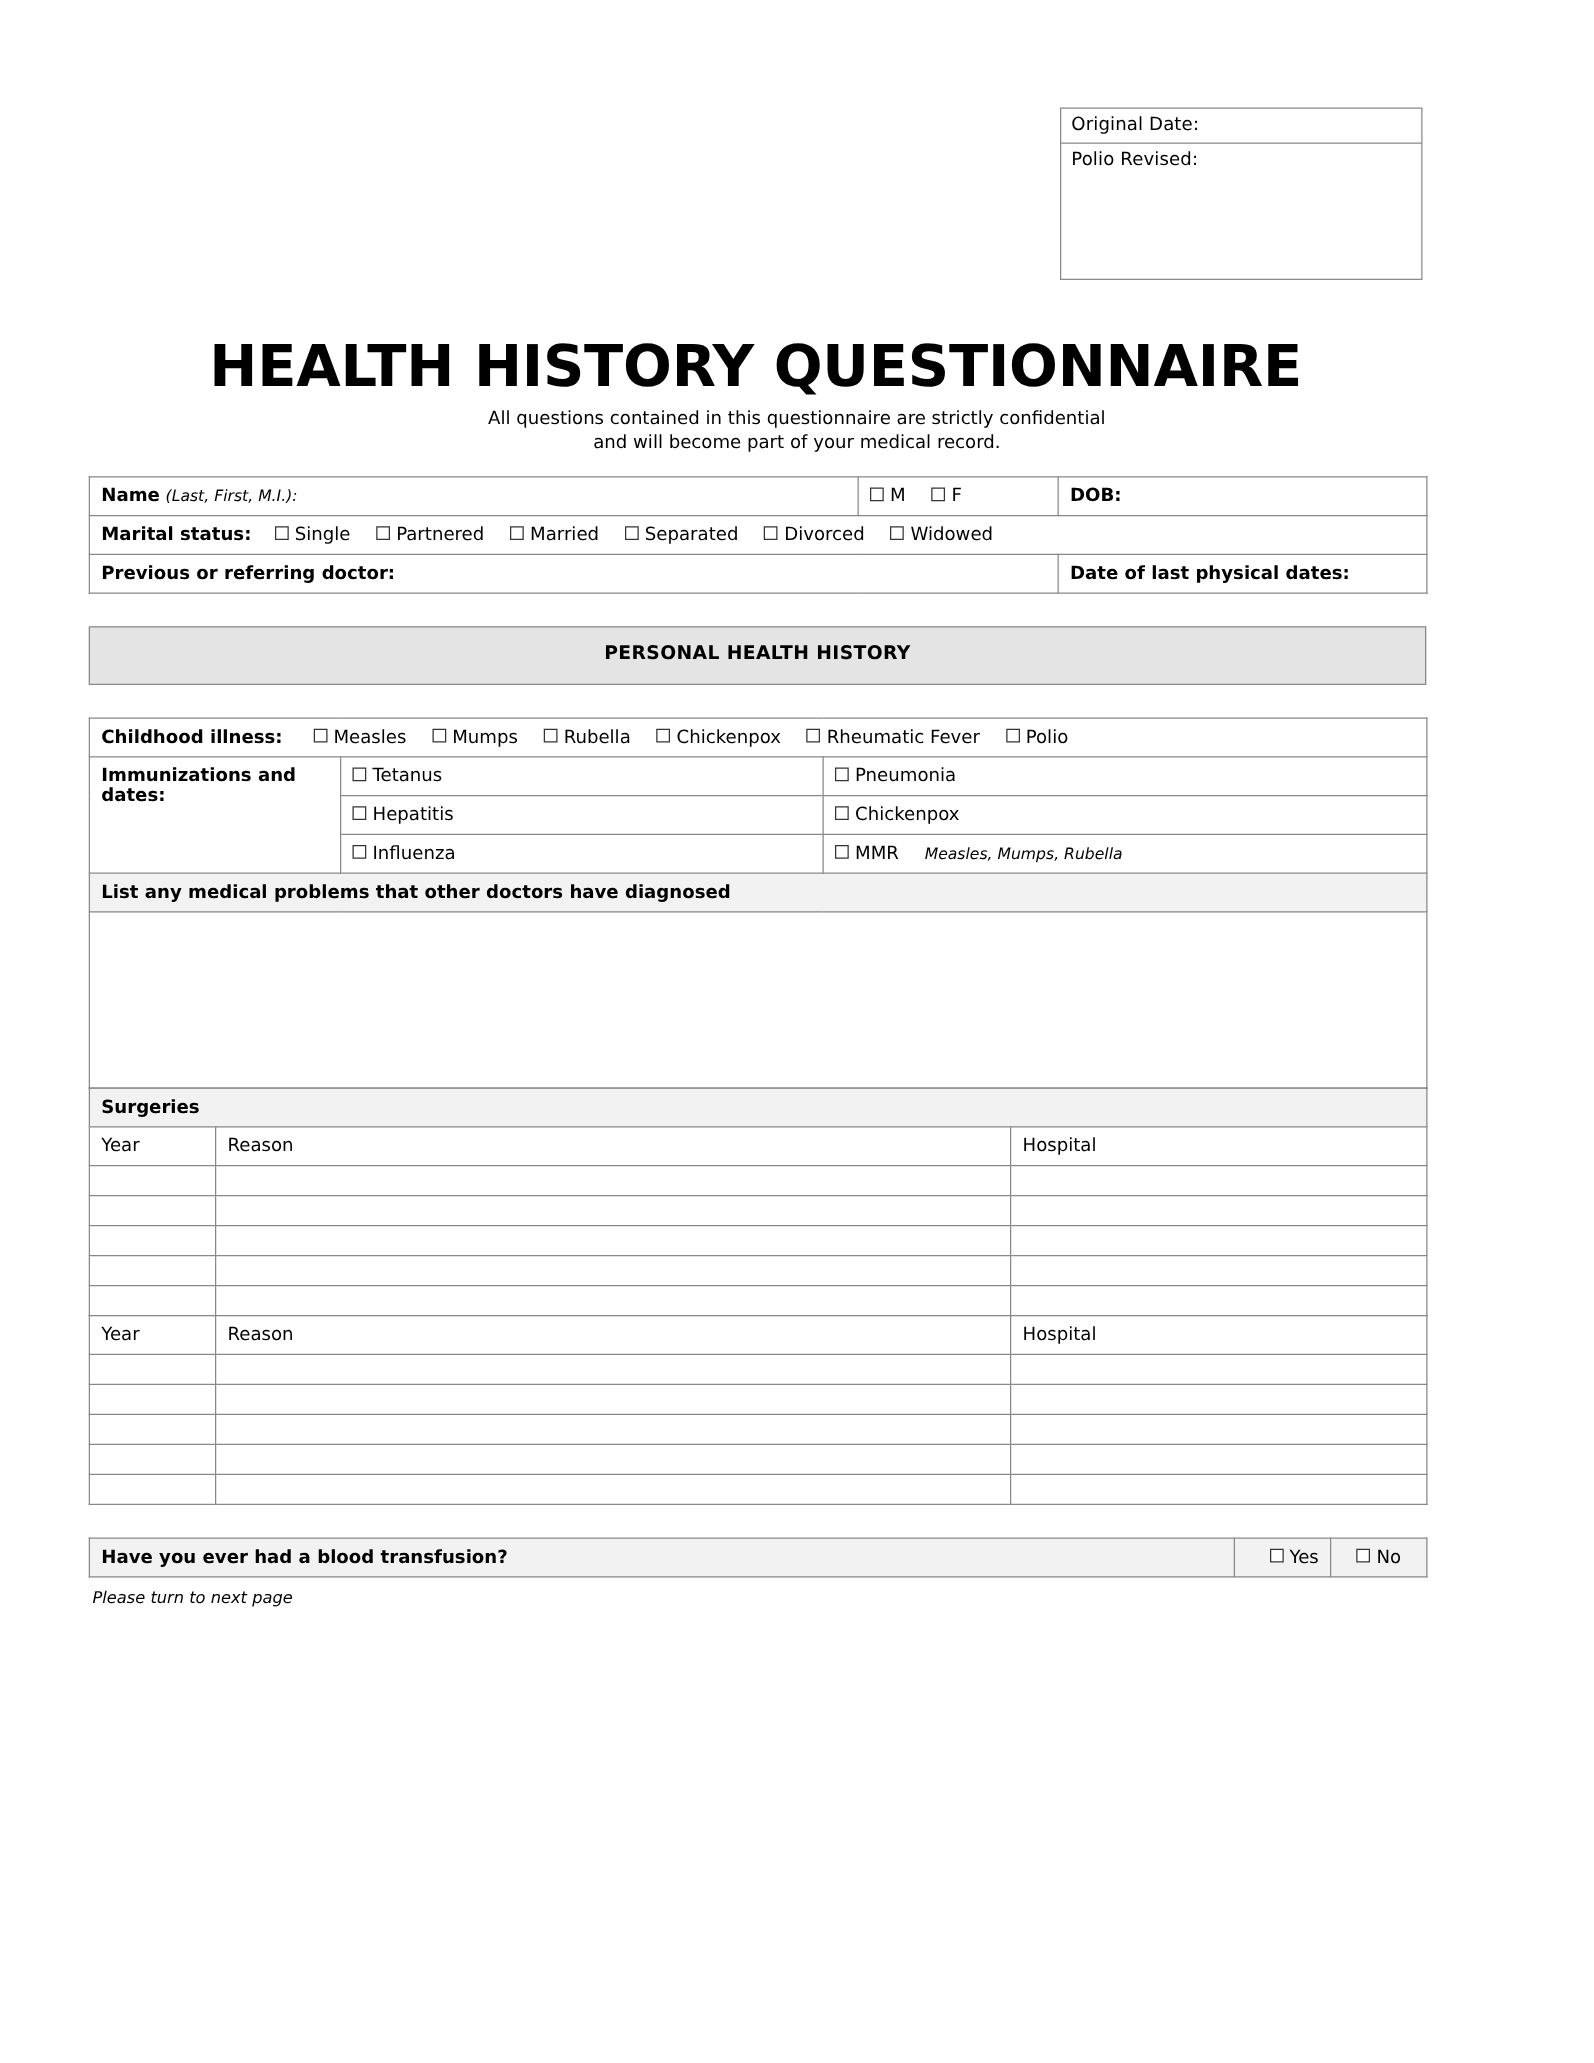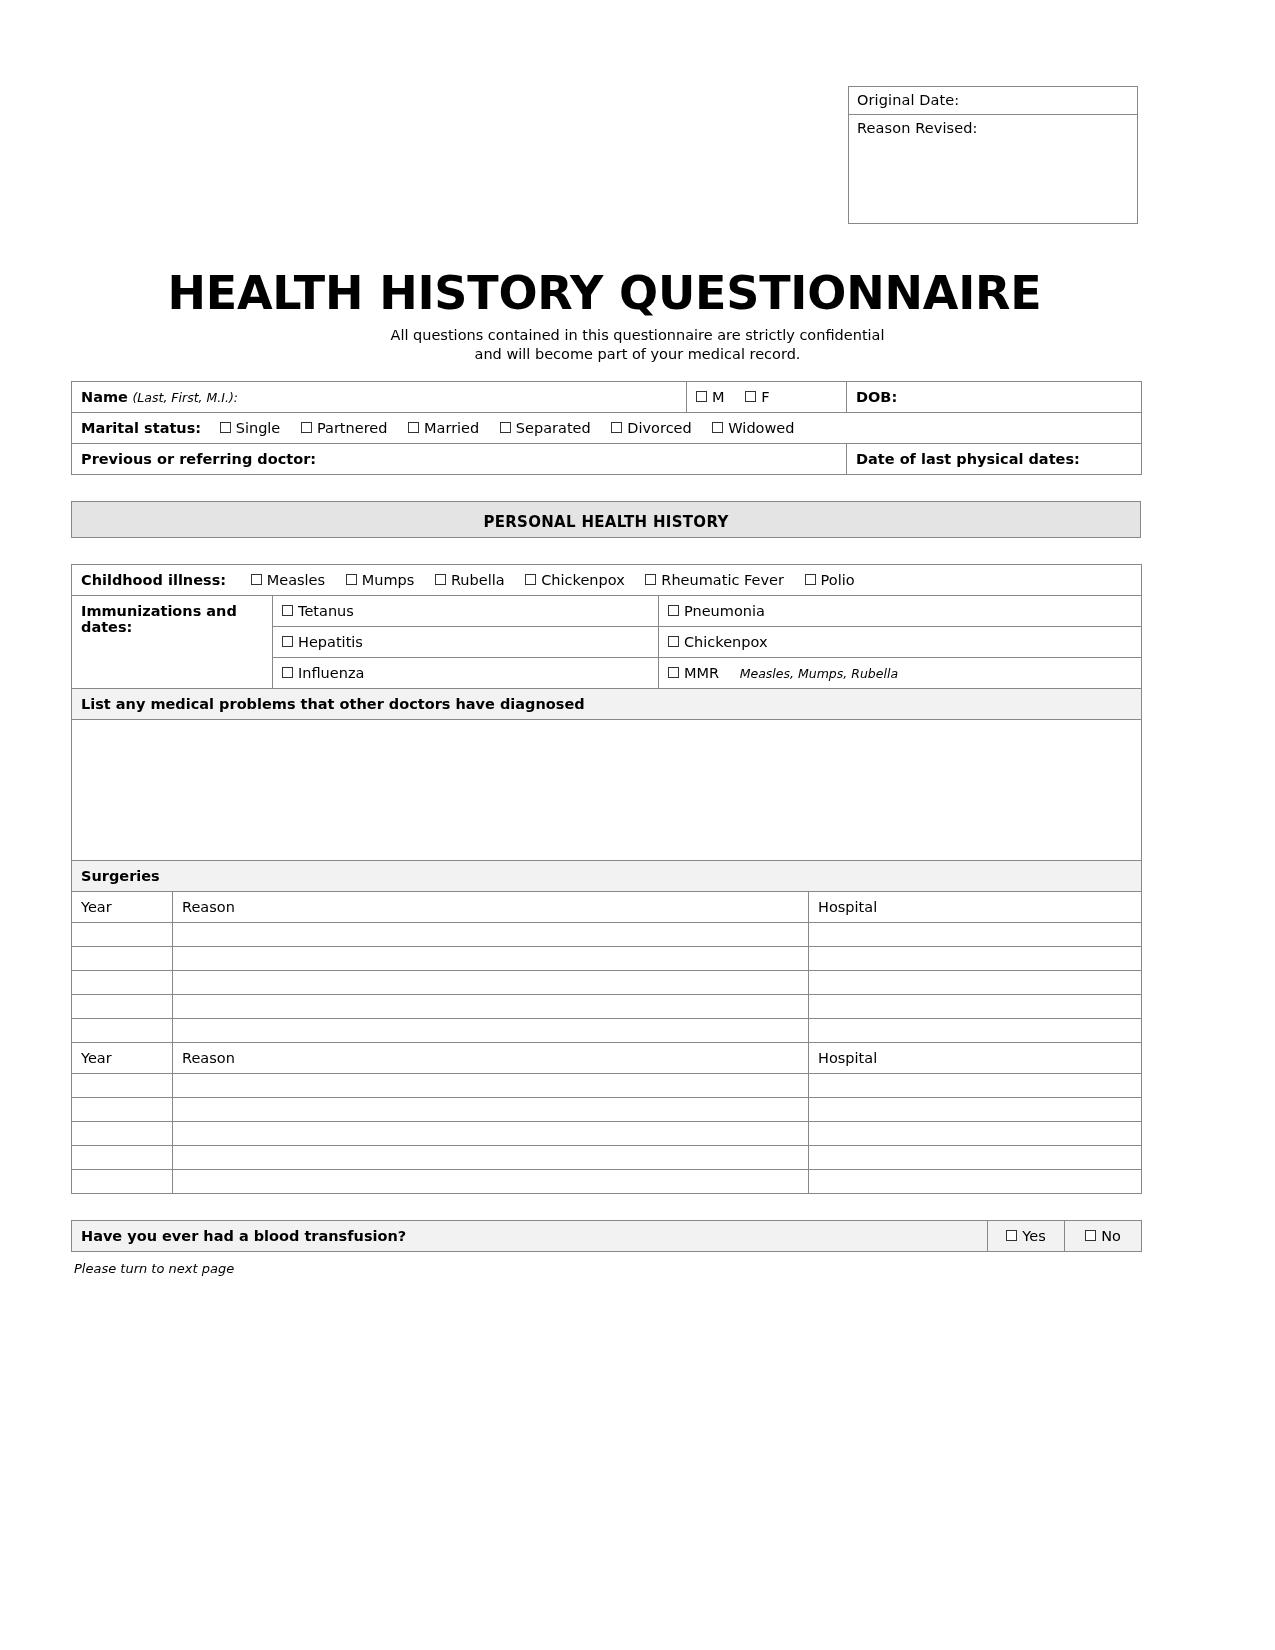--- a/index.html
+++ b/index.html
@@ -107,21 +107,21 @@
   }
   .opt:last-child { margin-right: 0; }
 
   
   .band {
     background: #e4e4e4;
     text-align: center;
     font-weight: bold;
     font-size: 15px;
     letter-spacing: 0.3px;
-    padding: 11px 0 6px 0;
+    padding: 11px 0 16px 0;
     border: 1px solid #888888;
     box-sizing: border-box;
   }
   .shade {
     background: #f2f2f2 !important;
   }
   .blank-area { height: 126px; }
   .row-empty { height: 24px; }
 
   .sep {
@@ -137,21 +137,21 @@
 </head>
 <body>
 
 <div class="page">
 
   <div class="rev-box">
     <div class="rev-row first">
       <span>Original Date:</span>
     </div>
     <div class="rev-row second">
-      <span>Reason Revised:</span>
+      <span>Polio Revised:</span>
     </div>
   </div>
 
   <div class="title">HEALTH HISTORY QUESTIONNAIRE</div>
   <div class="subtitle">
     <div>All questions contained in this questionnaire are strictly confidential</div>
     <div>and will become part of your medical record.</div>
   </div>
 
   <div class="form">
@@ -360,21 +360,21 @@
       <colgroup>
           <col style="width:916px">
           <col style="width:77px">
           <col style="width:77px">
         </colgroup>
       <tbody>
           <tr>
         <td class="shade">
           <span class="b">Have you ever had a blood transfusion?</span>
         </td>
-        <td class="shade" style="text-align:center">
+        <td class="shade" style="text-align:right">
           <span class="cb"></span><span>Yes</span>
         </td>
         <td class="shade" style="text-align:center">
           <span class="cb"></span><span>No</span>
         </td>
       </tr>
     </tbody>
       </table>
 
     <div class="foot" style="position:relative; left:3px; top:9px;">Please turn to next page</div>

